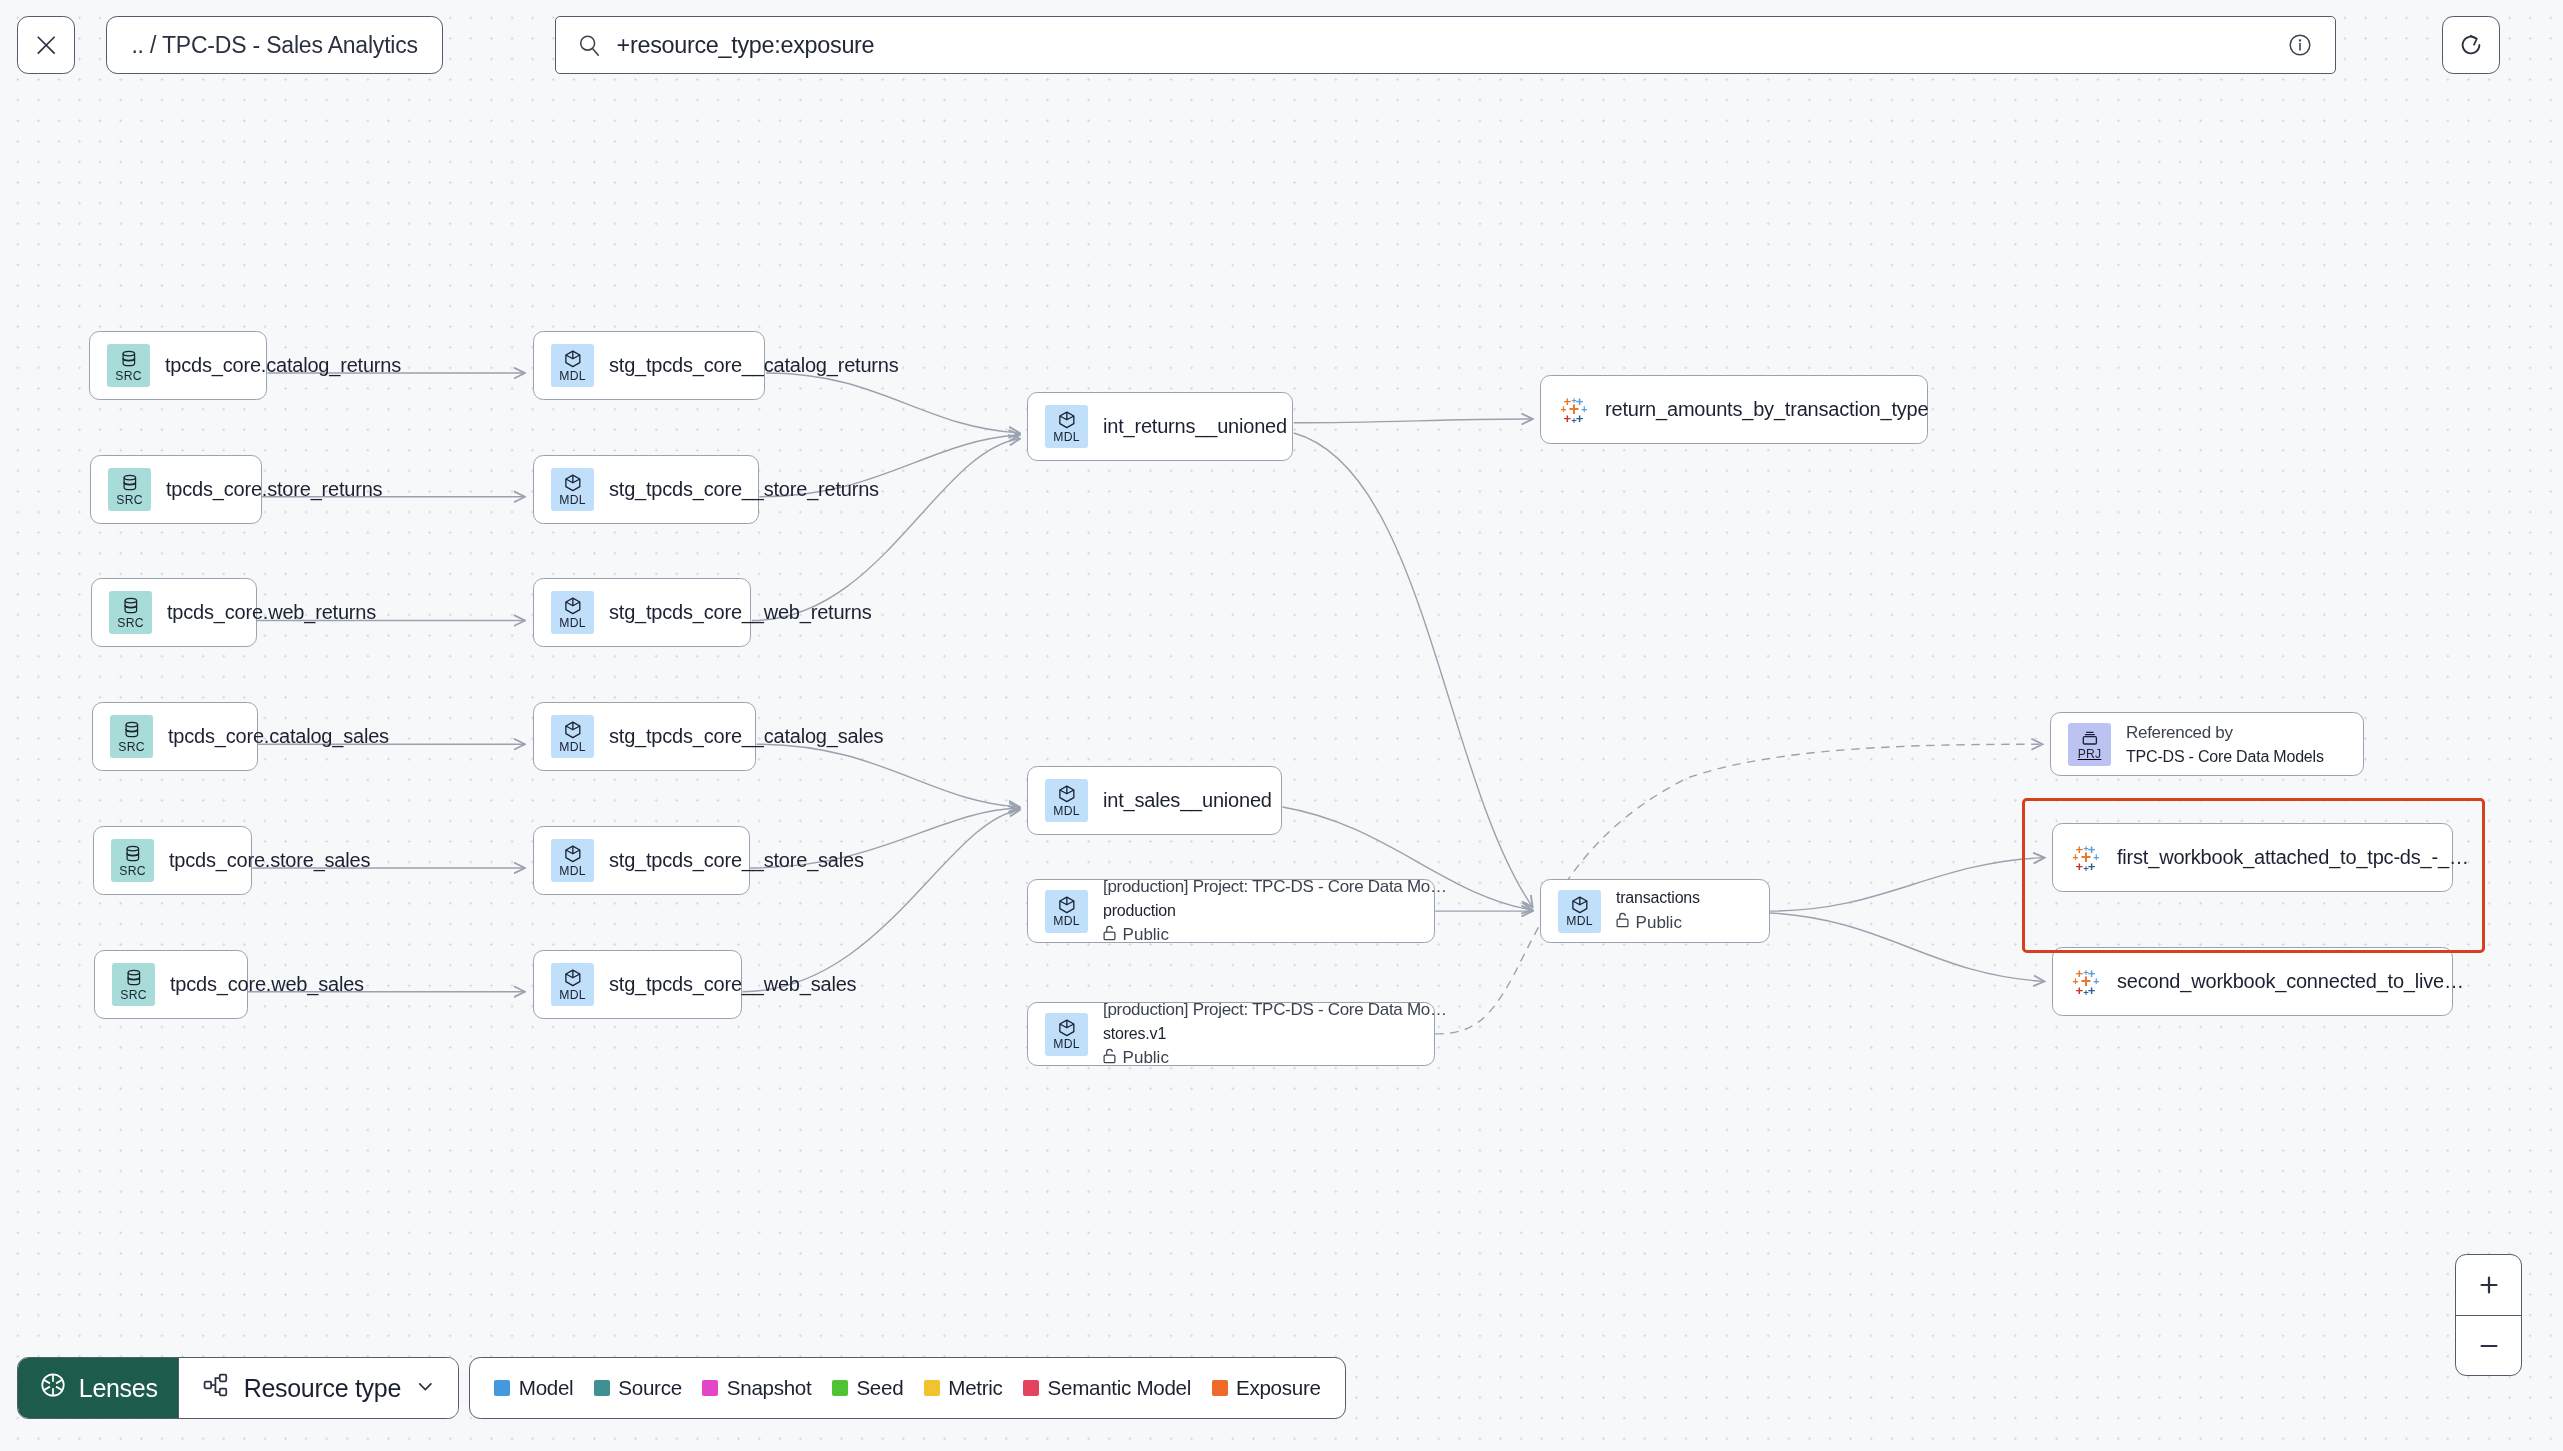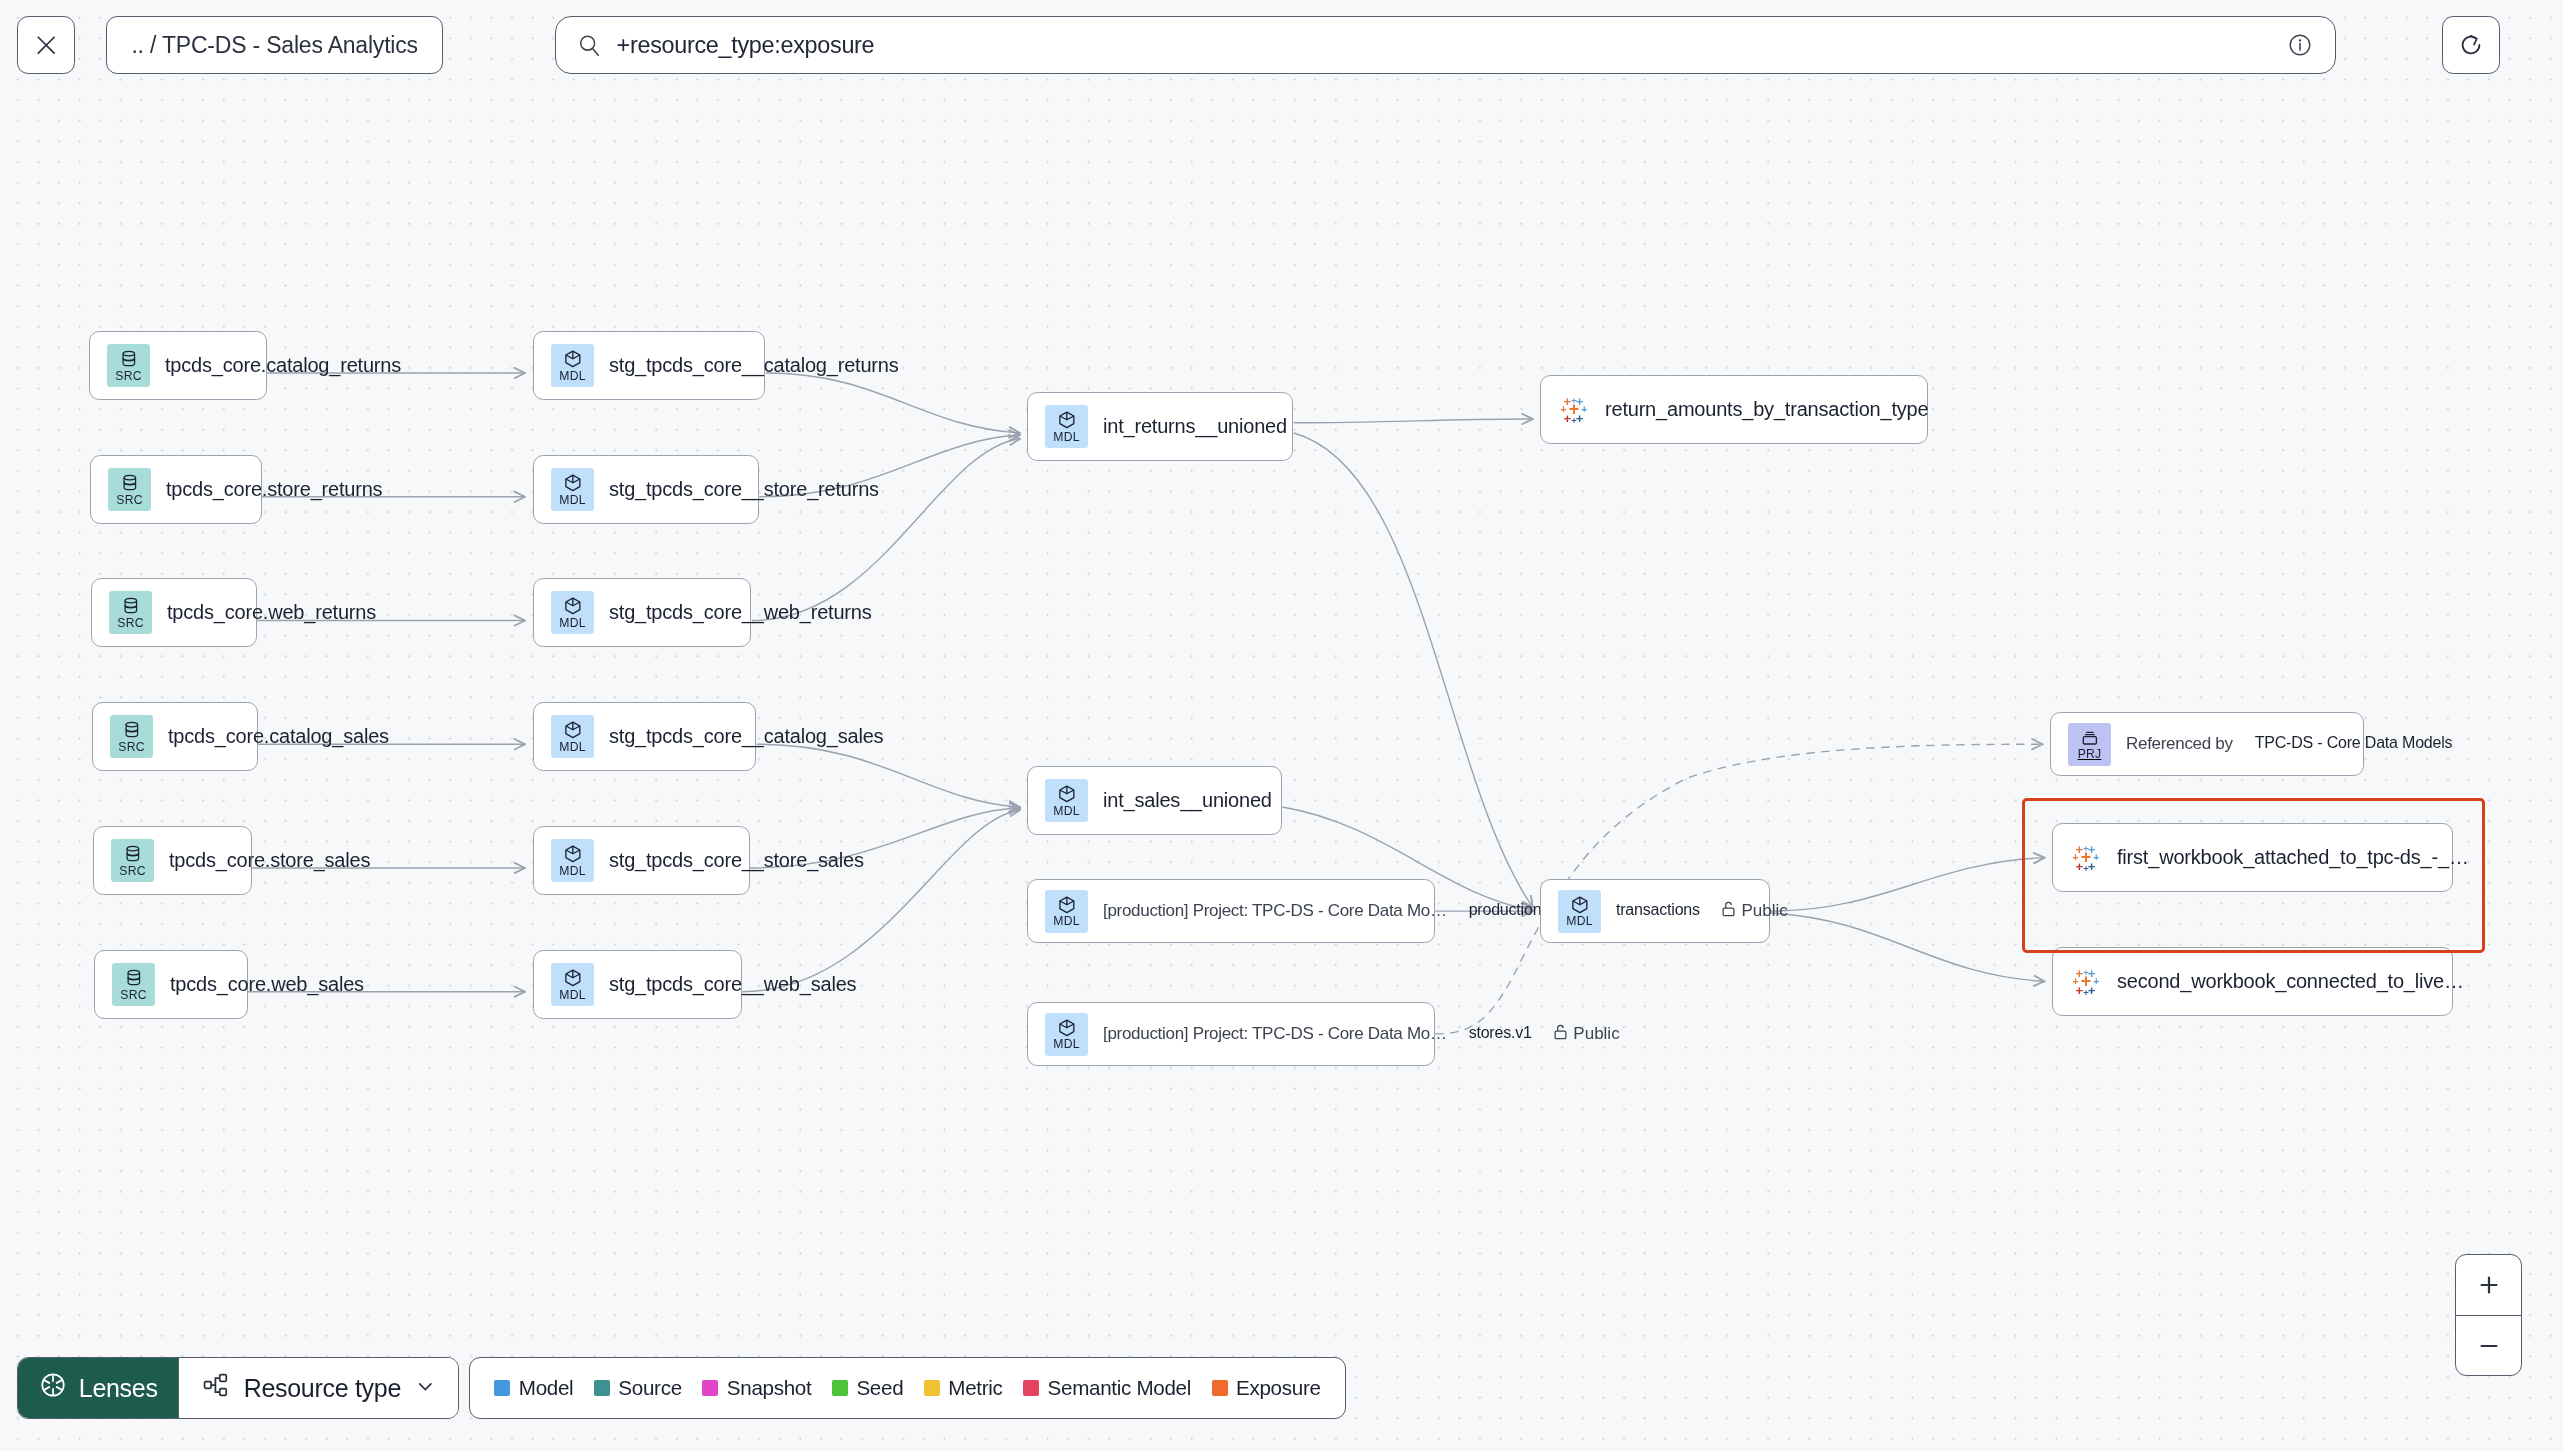--- a/index.html
+++ b/index.html
@@ -24,21 +24,21 @@
     position:absolute; background:#fff; border:1.5px solid #545c6b;
     border-radius:11.2px; display:flex; align-items:center; justify-content:center;
   }
   #close-btn { left:17px; top:16px; width:58px; height:58px; }
   #breadcrumb-btn {
     left:106px; top:16px; height:58px; padding:0 24.4px;
     font-size:23px; color:#2b3140; letter-spacing:-0.2px; white-space:nowrap;
   }
   #search-box {
     position:absolute; left:555px; top:16px; width:1781px; height:58px;
-    background:#fff; border:1.5px solid #545c6b; border-radius:16px;
+    background:#fff; border:1.5px solid #545c6b; border-radius:5px;
     display:flex; align-items:center; padding:0 20.6px;
   }
   #search-box .sq { flex:0 0 auto; margin-right:15px; display:flex; }
   #search-value {
     font-size:23.4px; color:#222836; letter-spacing:-0.3px; flex:1 1 auto;
     white-space:nowrap; overflow:hidden;
   }
   #info-btn { position:absolute; right:0; display:flex; }
   #refresh-btn { left:2442px; top:16px; width:58px; height:58px; }
 
@@ -54,21 +54,21 @@
     flex:0 0 auto; width:43px; height:43px; border-radius:3px;
     display:flex; flex-direction:column; align-items:center; justify-content:center;
     margin-right:15px;
   }
   .badge.src { background:#a8dcd9; }
   .badge.mdl { background:#bfdffb; }
   .badge.prj { background:#bcc2f2;text-decoration:underline; }
   .badge .bl { font-size:12.2px; color:#1b2130; line-height:1; margin-top:0.9px; letter-spacing:0.2px;}
   .badge svg { display:block; }
   .node .lbl { font-size:20px; color:#1b2130; letter-spacing:-0.2px; white-space:nowrap; }
-  .node .stack { display:flex; flex-direction:row; gap:22px; min-width:0; }
+  .node .stack { display:flex; flex-direction:column; gap:5px; min-width:0; }
   .node .sub { font-size:17px; color:#3c434f; white-space:nowrap; letter-spacing:-0.3px; }
   .node .name { font-size:16px; color:#1b2130; white-space:nowrap; letter-spacing:-0.2px;}
   .node .priv { font-size:17px; color:#3c434f; display:flex; align-items:center; gap:6.6px; }
   .tableau { flex:0 0 auto; width:32px; height:32px; margin-right:15px; }
 
   #selection-box {
     position:absolute; left:2022px; top:798px; width:463px; height:155px;
     border:3.7px solid #d6401c; border-radius:4.7px; background:transparent;
   }
 

